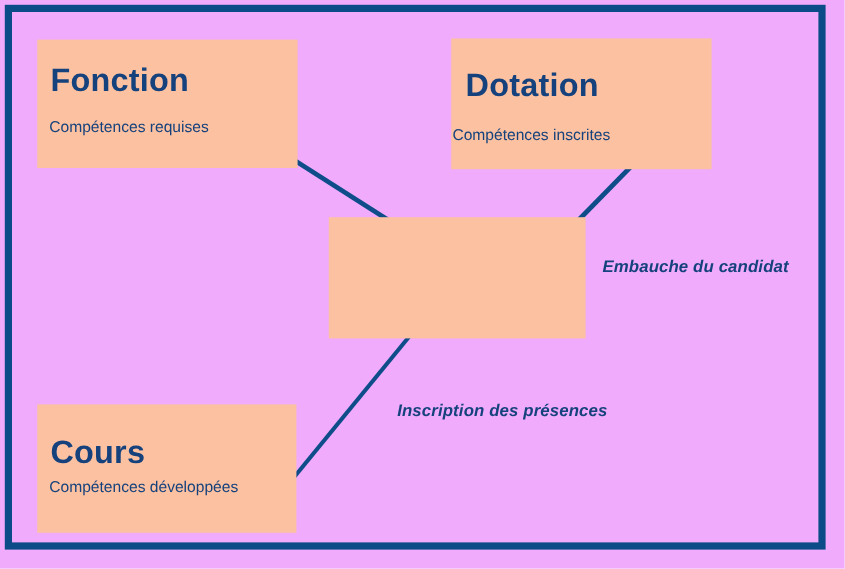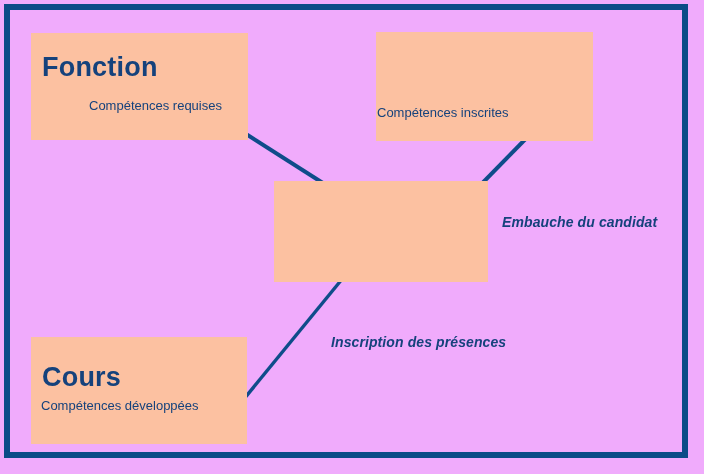--- a/index.html
+++ b/index.html
@@ -64,21 +64,21 @@
   }
 
   
   #node-fonction  { left: 31px;  top: 33px;  width: 217px; height: 107px; }
   #node-dotation  { left: 376px; top: 32px;  width: 217px; height: 109px; }
   #node-employe   { left: 274px; top: 181px; width: 214px; height: 101px; }
   #node-cours     { left: 31px;  top: 337px; width: 216px; height: 107px; }
 
   
   #title-fonction { left: 42px;  top: 52px;  font-size: 27px; }
-  #sub-fonction   { left: 41px;  top: 98px; margin-left: 48px; }
+  #sub-fonction   { left: 41px;  top: 98px; }
 
   #title-dotation { left: 388px; top: 56px;  font-size: 27px; }
   #sub-dotation   { left: 377px; top: 105px; }
 
   #title-employe  { left: 316px; top: 215px; font-size: 25px; }
 
   #title-cours    { left: 42px;  top: 362px; font-size: 27px; }
   #sub-cours      { left: 41px;  top: 398px; }
 
   
@@ -117,20 +117,21 @@
   </svg>
 
   <div class="node" id="node-fonction"></div>
   <div class="node" id="node-dotation"></div>
   <div class="node" id="node-employe"></div>
   <div class="node" id="node-cours"></div>
 
   <div class="node-title" id="title-fonction">Fonction</div>
   <div class="node-sub" id="sub-fonction">Compétences requises</div>
 
+  <div class="node-title" id="title-dotation">Dotation</div>
   <div class="node-sub" id="sub-dotation">Compétences inscrites</div>
 
 
   <div class="node-title" id="title-cours">Cours</div>
   <div class="node-sub" id="sub-cours">Compétences développées</div>
 
 
   <div class="edge-label" id="label-embauche">Embauche du candidat</div>
 
   <div class="edge-label" id="label-inscription">Inscription des présences</div>

